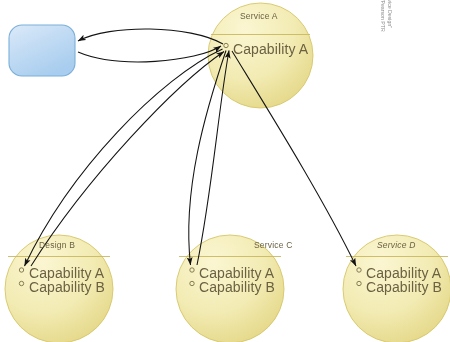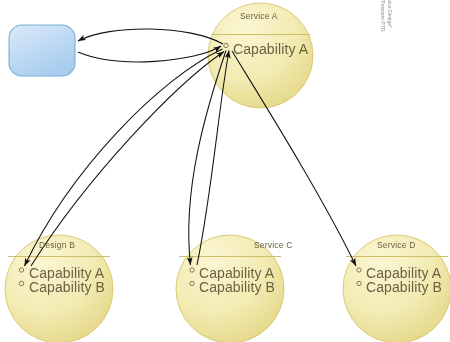--- a/index.html
+++ b/index.html
@@ -111,21 +111,21 @@
   <div class="node-label cap-label" style="left:233px;top:41px;">Capability A</div>
 
   <div class="node-label svc-title" style="left:39px;top:240px;">Design B</div>
   <div class="node-label cap-label" style="left:29px;top:265px;">Capability A</div>
   <div class="node-label cap-label" style="left:29px;top:279px;">Capability B</div>
 
   <div class="node-label svc-title" style="left:210px;top:240px;margin-left:44px;">Service C</div>
   <div class="node-label cap-label" style="left:199px;top:265px;">Capability A</div>
   <div class="node-label cap-label" style="left:199px;top:279px;">Capability B</div>
 
-  <div class="node-label svc-title" style="left:377px;top:240px;">Service D</div>
+  <div class="node-label svc-title" style="left:377px;top:240px;font-style:italic;">Service D</div>
   <div class="node-label cap-label" style="left:366px;top:265px;">Capability A</div>
   <div class="node-label cap-label" style="left:366px;top:279px;">Capability B</div>
 
   <div class="credit">
     <div>"SOA: Principles of Service Design"</div>
     <div>Copyright Prentice Hall/Pearson PTR</div>
   </div>
 
 </div>
 

